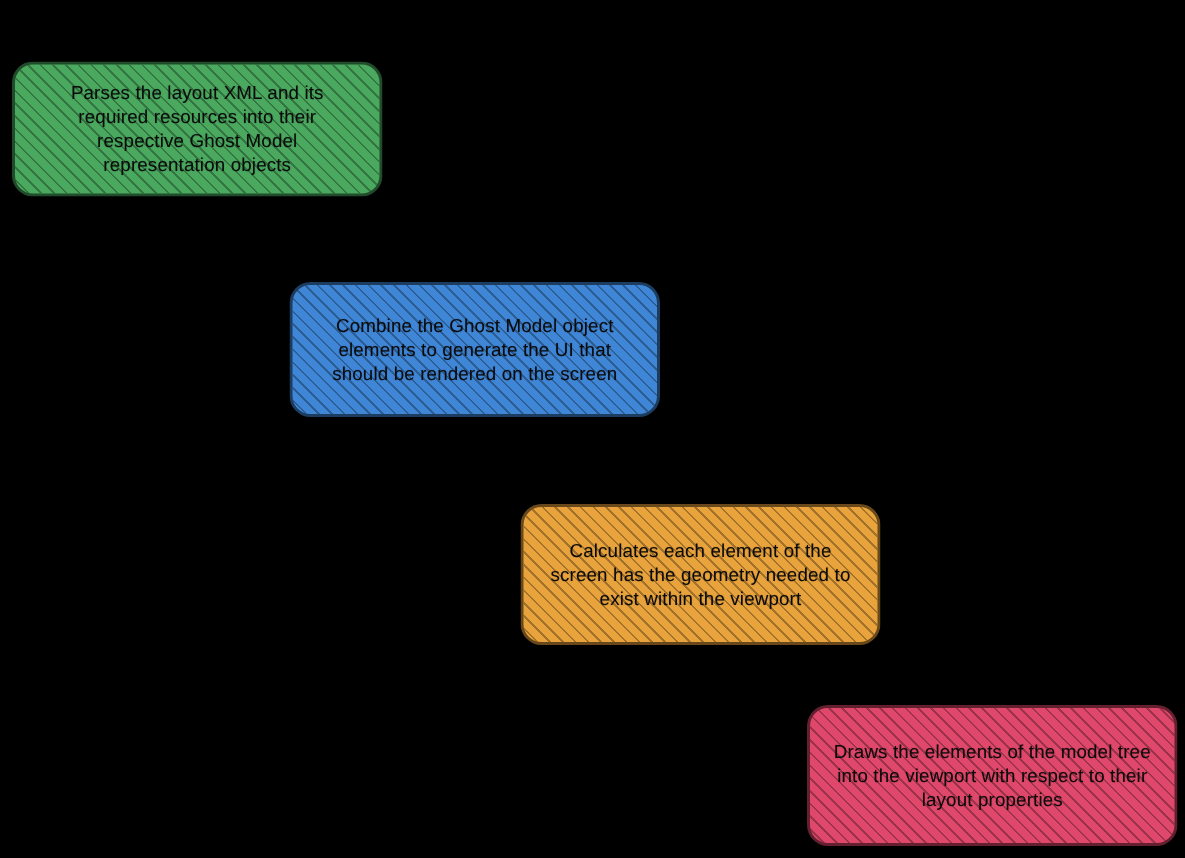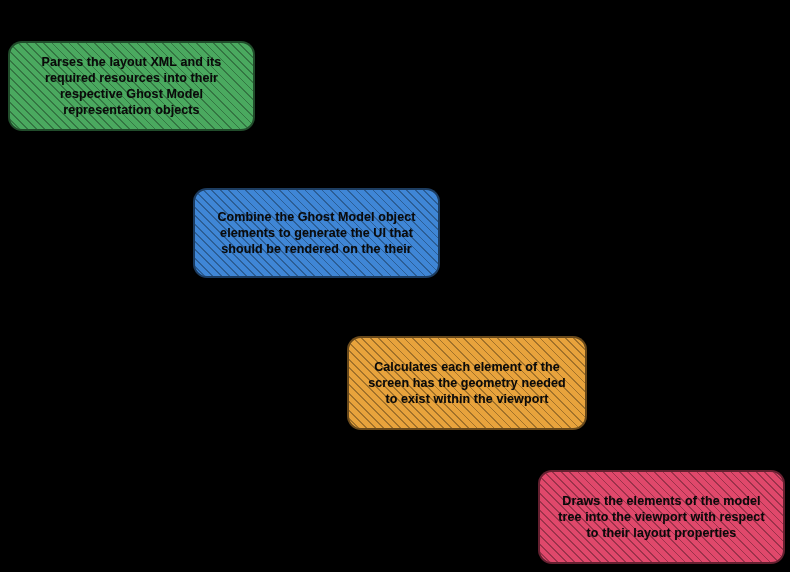--- a/index.html
+++ b/index.html
@@ -40,40 +40,40 @@
     pointer-events: none;
   }
   .stage-label {
     position: relative;
     z-index: 2;
     color: #0a0a0a;
     font-size: 12.5px;
     line-height: 1.28;
     text-align: center;
     padding: 6px 14px;
-    font-weight: 700;
+    font-weight: 400;
     letter-spacing: 0.1px;
     text-shadow: 0 0 1px rgba(0,0,0,0.25);
   }
   #stage-0 { left: 8px;   top: 41px;  width: 247px; height: 90px;  background: #4aa95f; }
   #stage-1 { left: 193px; top: 188px; width: 247px; height: 90px;  background: #3f86d6; }
   #stage-2 { left: 347px; top: 336px; width: 240px; height: 94px;  background: #e8a33c; }
   #stage-3 { left: 538px; top: 470px; width: 247px; height: 94px;  background: #e0486b; }
 </style>
 </head>
 <body>
 
 <div id="canvas" style="background: rgb(0, 0, 0);">
 
   <div class="stage" id="stage-0" style="background: rgb(74, 169, 95);">
     <div class="stage-label">Parses the layout XML and its required resources into their respective Ghost Model representation objects</div>
   </div>
 
   <div class="stage" id="stage-1" style="background: rgb(63, 134, 214);">
-    <div class="stage-label">Combine the Ghost Model object elements to generate the UI that should be rendered on the their</div>
+    <div class="stage-label">Combine the Ghost Model object elements to generate the UI that should be rendered on the screen</div>
   </div>
 
   <div class="stage" id="stage-2" style="background: rgb(232, 163, 60);">
     <div class="stage-label">Calculates each element of the screen has the geometry needed to exist within the viewport</div>
   </div>
 
   <div class="stage" id="stage-3" style="background: rgb(224, 72, 107);">
     <div class="stage-label">Draws the elements of the model tree into the viewport with respect to their layout properties</div>
   </div>
 

